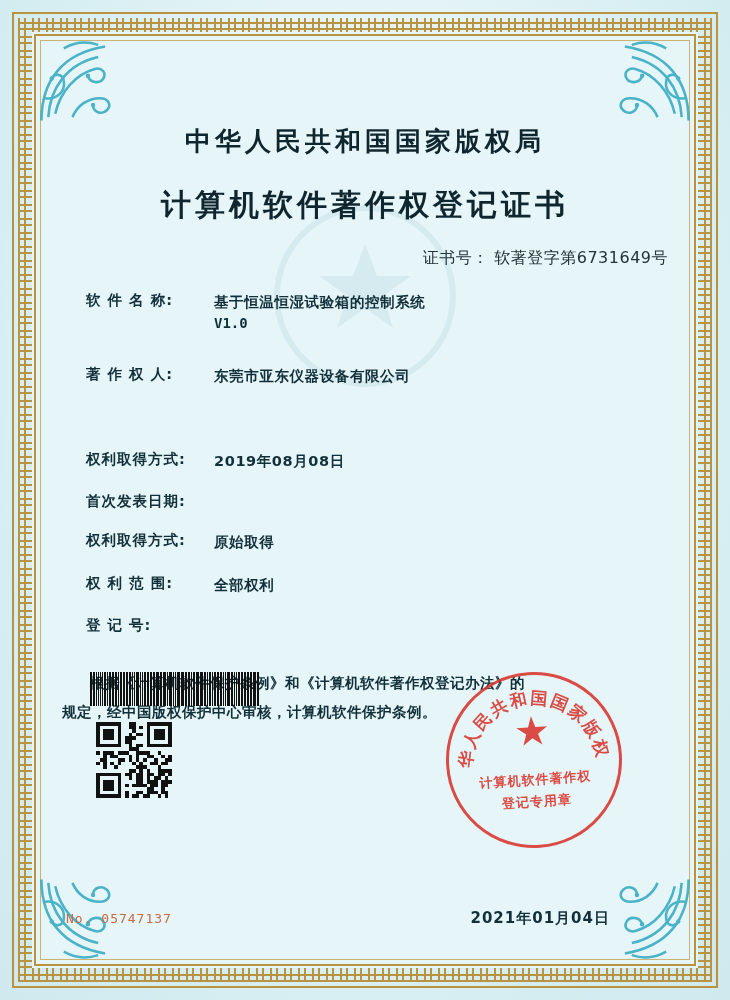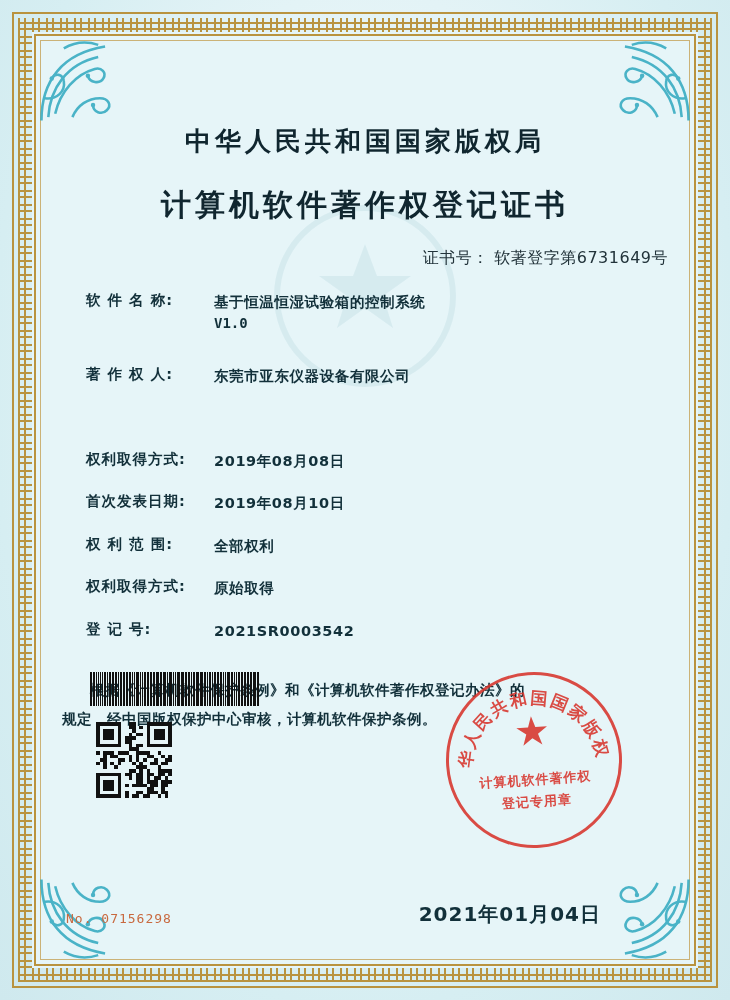--- a/index.html
+++ b/index.html
@@ -253,23 +253,23 @@
     position: absolute;
     left: 66px;
     bottom: 74px;
     font-size: 13px;
     color: #c8693f;
     font-family: "DejaVu Sans Mono", "Liberation Mono", monospace;
     letter-spacing: 1px;
   }
   .footer-date {
     position: absolute;
-    right: 129px;
+    right: 120px;
     bottom: 72px;
-    font-size: 20px;
+    font-size: 15px;
     font-weight: bold;
     color: #12303a;
     letter-spacing: 1px;
   }
 
   
   .watermark {
     position: absolute;
     left: 50%;
     top: 196px;
@@ -393,36 +393,34 @@
       <div class="gap-lg"></div>
       <div class="gap-sm"></div>
 
       <div class="field-row row-tight">
         <div class="field-label">权利取得方式:</div>
         <div class="field-value">2019年08月08日</div>
       </div>
 
       <div class="field-row row-tight">
         <div class="field-label">首次发表日期:</div>
-        <div class="field-value">2019年08月10日</div>
+      </div>
+
+      <div class="field-row row-tight">
+        <div class="field-label">权利取得方式:</div>
+        <div class="field-value">原始取得</div>
       </div>
 
       <div class="field-row row-tight">
         <div class="field-label">权 利 范 围:</div>
         <div class="field-value">全部权利</div>
       </div>
 
       <div class="field-row row-tight">
-        <div class="field-label">权利取得方式:</div>
-        <div class="field-value">原始取得</div>
-      </div>
-
-      <div class="field-row row-tight">
         <div class="field-label">登 记 号:</div>
-        <div class="field-value">2021SR0003542</div>
       </div>
 
     </div>
 
     <div class="para">
       <span class="indent"></span><span>根据《计算机软件保护条例》和《计算机软件著作权登记办法》的</span><br>
       <span>规定，经中国版权保护中心审核，计算机软件保护条例。</span>
     </div>
 
   </div>
@@ -945,16 +943,16 @@
         <text fill="#d8342c" font-size="17" font-weight="bold" letter-spacing="2.2" font-family="DejaVu Sans, Liberation Sans, sans-serif">
           <textPath href="#sealArc" startOffset="50%" text-anchor="middle" id="seal-arc-text">中华人民共和国国家版权局</textPath>
         </text>
       </svg>
     </div>
     <div class="star">★</div>
     <div class="l1">计算机软件著作权</div>
     <div class="l2">登记专用章</div>
   </div>
 
-  <div class="footer-no">No. 07156298</div>
+  <div class="footer-no">No. 05747137</div>
   <div class="footer-date">2021年01月04日</div>
 
 </div>
 
 </body></html>

